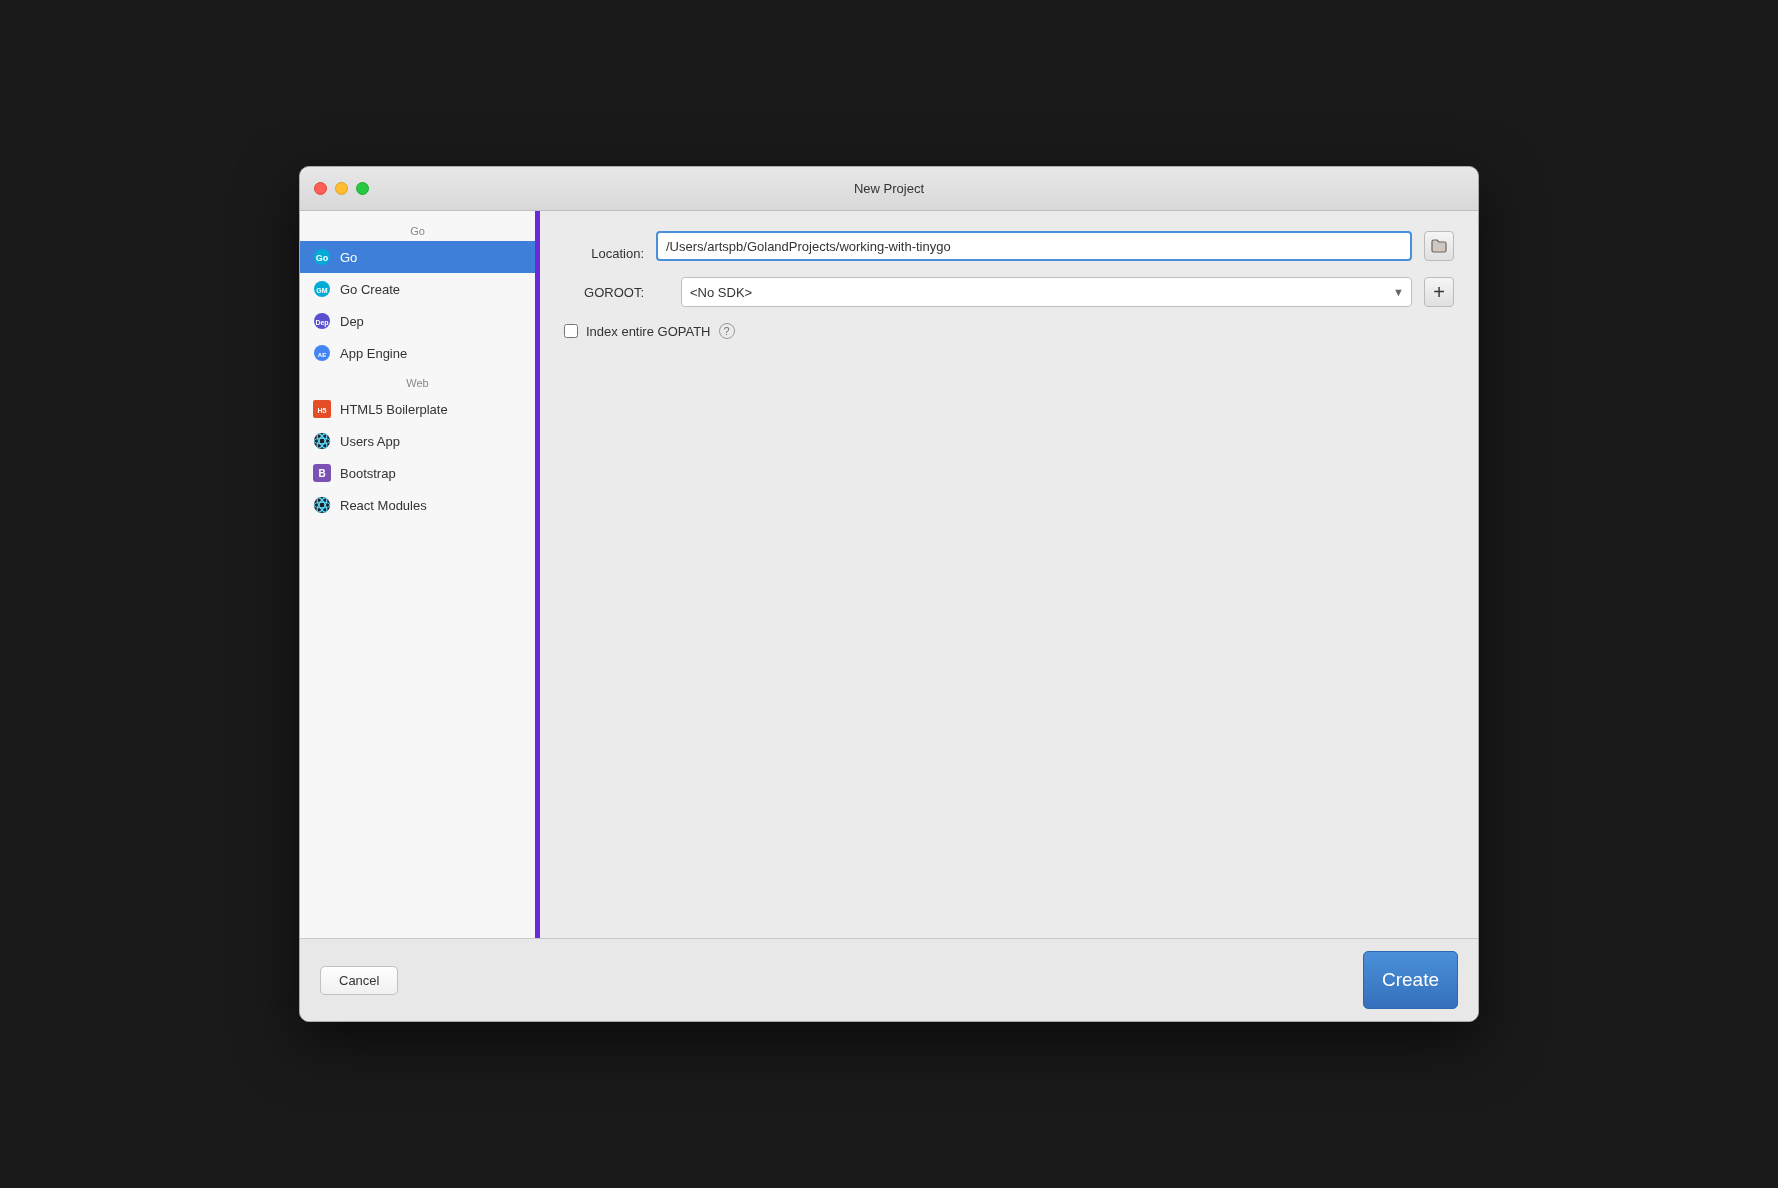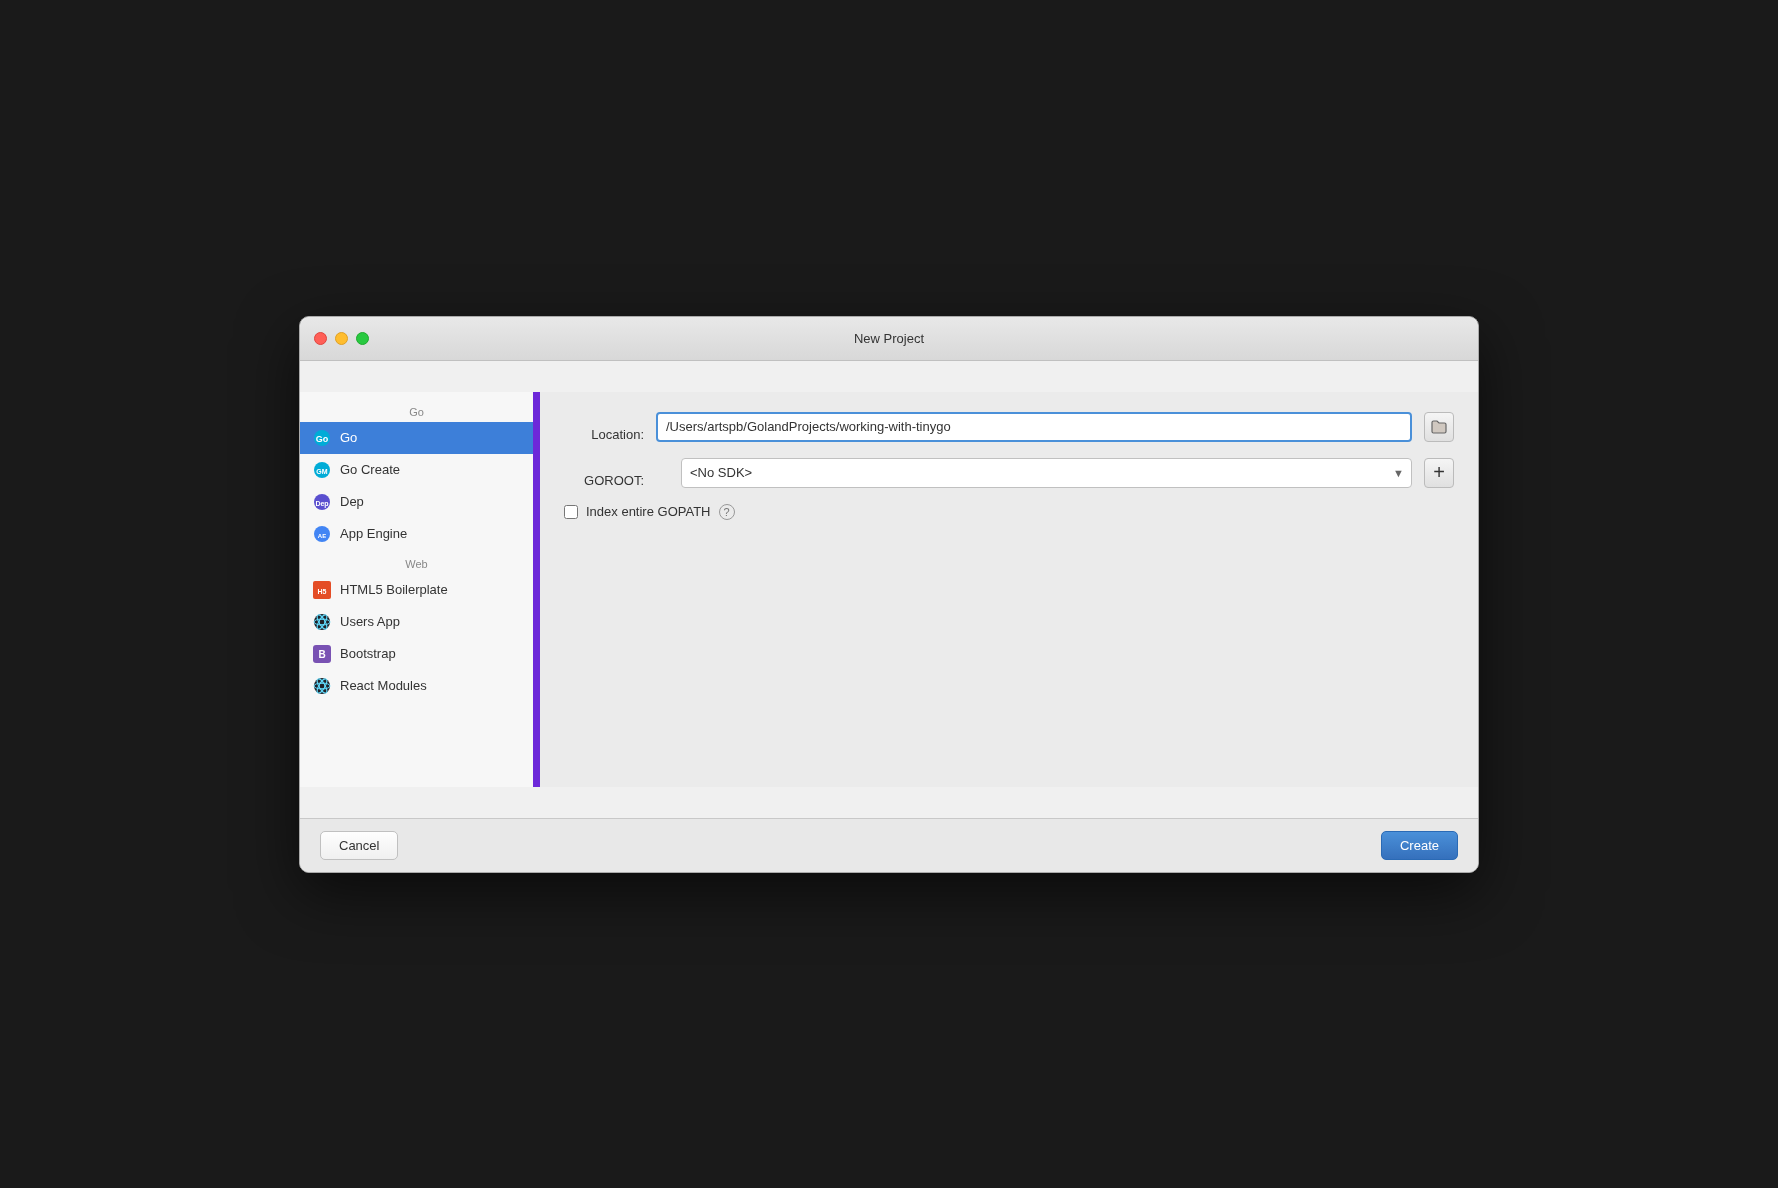--- a/index.html
+++ b/index.html
@@ -9,29 +9,28 @@
       display: flex;
       justify-content: center;
       align-items: center;
       width: 1778px;
       height: 1188px;
       font-family: -apple-system, BlinkMacSystemFont, "Helvetica Neue", Arial, sans-serif;
     }
 
     .dialog {
       width: 1180px;
-      height: 557px;
+      height: 856px;
       background: #f0f0f0;
       border-radius: 10px;
       box-shadow: 0 20px 60px rgba(0,0,0,0.6);
       display: flex;
       flex-direction: column;
       overflow: hidden;
       border: 1px solid #aaa;
-      gap: 31px;
     }
 
     .title-bar {
       background: linear-gradient(180deg, #e8e8e8 0%, #d8d8d8 100%);
       height: 44px;
       display: flex;
       align-items: center;
       justify-content: center;
       position: relative;
       border-bottom: 1px solid #c0c0c0;
@@ -65,21 +64,21 @@
 
     .dialog-body {
       display: flex;
       flex: 1;
       overflow: hidden;
     }
 
     .sidebar {
       width: 240px;
       background: #f7f7f7;
-      border-right: 7px solid #6d28d9;
+      border-right: 5px solid #6d28d9;
       overflow-y: auto;
       flex-shrink: 0;
       padding: 6px 0;
     }
 
     .sidebar-section-label {
       font-size: 11px;
       color: #888;
       text-align: center;
       padding: 8px 0 4px 0;
@@ -163,20 +162,21 @@
       cursor: pointer;
       display: flex;
       align-items: center;
       justify-content: center;
       font-size: 16px;
       color: #555;
     }
 
     .goroot-row {
       display: flex;
+      align-items: center;
       gap: 12px;
     }
 
     .goroot-select-wrapper {
       flex: 1;
       position: relative;
       padding-left: 25px;
     }
 
     .goroot-select {
@@ -263,22 +263,22 @@
       padding: 6px 18px;
       font-size: 13px;
       border: 1px solid #c0c0c0;
       border-radius: 5px;
       background: linear-gradient(180deg, #fefefe, #f0f0f0);
       cursor: pointer;
       color: #333;
     }
 
     .btn-create {
-      padding: 6px 18px;
-      font-size: 13px;
+      padding: 17px 18px;
+      font-size: 19px;
       border: 1px solid #2a6ab5;
       border-radius: 5px;
       background: linear-gradient(180deg, #4a90d9, #3570bc);
       cursor: pointer;
       color: #fff;
       font-weight: 500;
     }
   </style>
 </head>
 <body>

